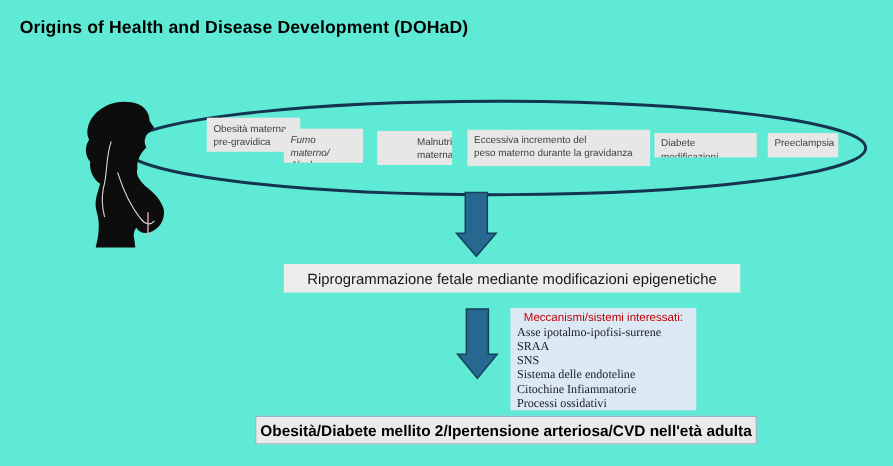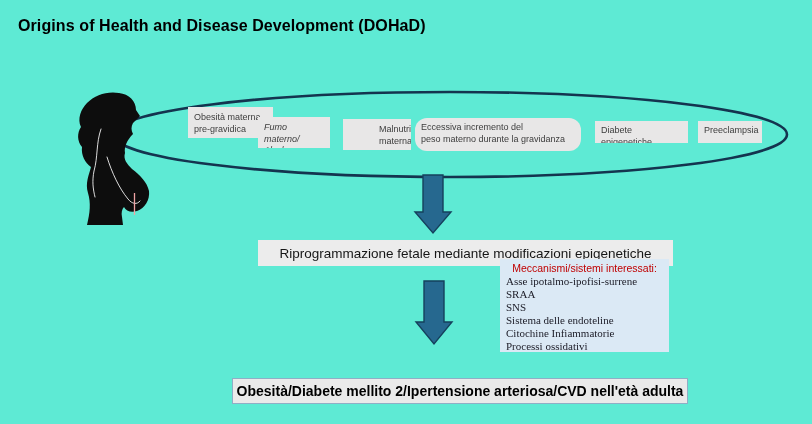--- a/index.html
+++ b/index.html
@@ -31,42 +31,41 @@
     font-size: 9px;
     line-height: 11.5px;
     padding: 5px 6px;
     box-sizing: border-box;
     white-space: pre-line;
     overflow: hidden;
   }
   #factor-0 { left: 165px; top: 107px; width: 85px; height: 31px; margin-left: 23px; }
   #factor-1 { left: 258px; top: 117px; width: 72px; height: 31px; font-style: italic; }
   #factor-2 { left: 343px; top: 119px; width: 68px; height: 31px; padding-left: 36px; }
-  #factor-3 { left: 415px; top: 118px; width: 166px; height: 33px; padding: 4px 6px; border-radius: 12px; }
+  #factor-3 { left: 425px; top: 118px; width: 166px; height: 33px; padding: 4px 6px; }
   #factor-4 { left: 595px; top: 121px; width: 93px; height: 22px; padding: 4px 6px; }
   #factor-5 { left: 698px; top: 121px; width: 64px; height: 22px; padding: 4px 6px; }
   #repro-box {
     position: absolute;
     left: 258px; top: 240px; width: 415px; height: 26px;
     background: #ececec;
     color: #161616;
     font-size: 13.5px;
     font-weight: normal;
     display: flex;
     align-items: center;
     justify-content: center;
     box-sizing: border-box;
   }
   #mech-box {
     position: absolute;
-    left: 464px; top: 259px; width: 169px; height: 93px;
+    left: 464px; top: 280px; width: 169px; height: 93px;
     background: #dbe9f5;
     box-sizing: border-box;
     padding: 3px 6px 2px 6px;
-    margin-left: 36px;
   }
   #mech-heading {
     color: #c00000;
     font-size: 10.5px;
     line-height: 13px;
     text-align: center;
     white-space: nowrap;
   }
   .mech-item {
     font-family: "Liberation Serif", serif;
@@ -132,21 +131,21 @@
   </svg>
 
   <div class="factor-box" id="factor-0">Obesità materna
 pre-gravidica</div>
   <div class="factor-box" id="factor-1">Fumo materno/
 Alcol</div>
   <div class="factor-box" id="factor-2">Malnutrizione
 materna</div>
   <div class="factor-box" id="factor-3">Eccessiva incremento del
 peso materno durante la gravidanza</div>
-  <div class="factor-box" id="factor-4">Diabete epigenetiche</div>
+  <div class="factor-box" id="factor-4">Diabete modificazioni</div>
   <div class="factor-box" id="factor-5">Preeclampsia</div>
 
   <div id="repro-box">Riprogrammazione fetale mediante modificazioni epigenetiche</div>
 
   <div id="mech-box">
     <div id="mech-heading">Meccanismi/sistemi interessati:</div>
     <div class="mech-item">Asse ipotalmo-ipofisi-surrene</div>
     <div class="mech-item">SRAA</div>
     <div class="mech-item">SNS</div>
     <div class="mech-item">Sistema delle endoteline</div>

